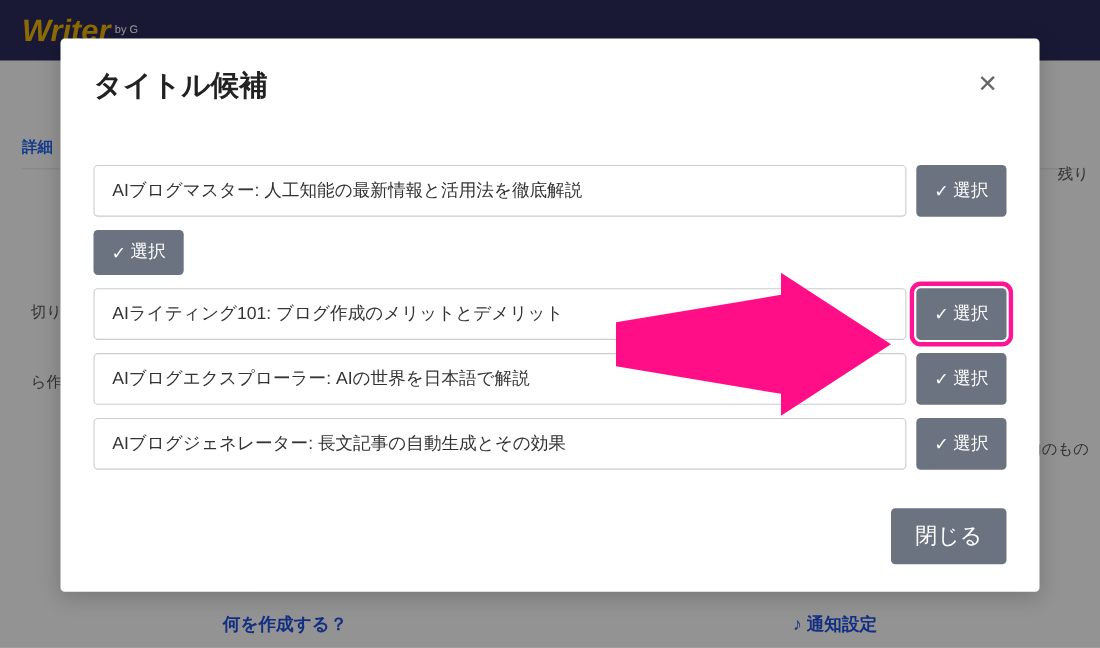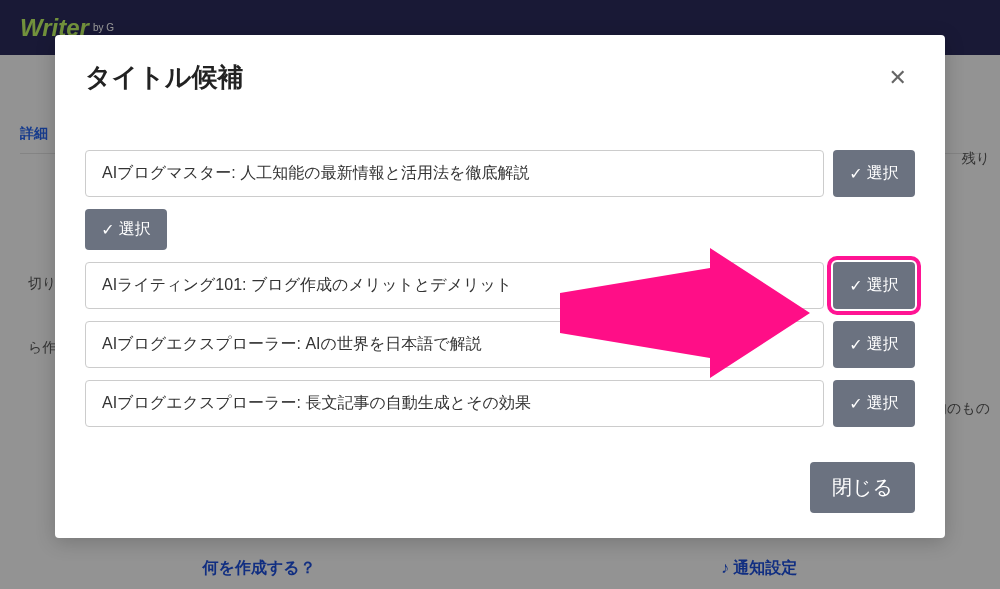--- a/index.html
+++ b/index.html
@@ -18,22 +18,22 @@
       z-index: 5;
     }
     .bg-header {
       background: #2a2a5a;
       height: 55px;
       display: flex;
       align-items: center;
       padding: 0 20px;
     }
     .bg-logo {
-      color: #bef264;
-      font-size: 24px;
+      color: #eab308;
+      font-size: 28px;
       font-weight: bold;
       font-style: italic;
     }
     .bg-logo-sub {
       color: #fff;
       font-size: 10px;
       margin-left: 4px;
     }
     .bg-content {
       padding: 20px;
@@ -79,21 +79,21 @@
       right: 55px;
       background: #fff;
       border-radius: 4px;
       box-shadow: 0 4px 20px rgba(0,0,0,0.2);
       z-index: 10;
       padding: 25px 30px 25px 30px;
     }
     .modal-header {
       display: flex;
       justify-content: space-between;
-      align-items: center;
+      align-items: flex-start;
       margin-bottom: 55px;
     }
     .modal-title {
       font-size: 26px;
       font-weight: bold;
       color: #222;
     }
     .close-icon {
       font-size: 22px;
       color: #666;
@@ -215,21 +215,21 @@
         </button>
       </div>
       <div class="candidate-row">
         <div class="candidate-text">AIブログエクスプローラー: AIの世界を日本語で解説</div>
         <button class="select-btn">
           <span class="check-icon">✓</span>
           <span>選択</span>
         </button>
       </div>
       <div class="candidate-row">
-        <div class="candidate-text">AIブログエクスプローラー: 長文記事の自動生成とその効果</div>
+        <div class="candidate-text">AIブログジェネレーター: 長文記事の自動生成とその効果</div>
         <button class="select-btn">
           <span class="check-icon">✓</span>
           <span>選択</span>
         </button>
       </div>
     </div>
 
   <div class="modal-footer">
     <button class="close-btn">閉じる</button>
   </div>

